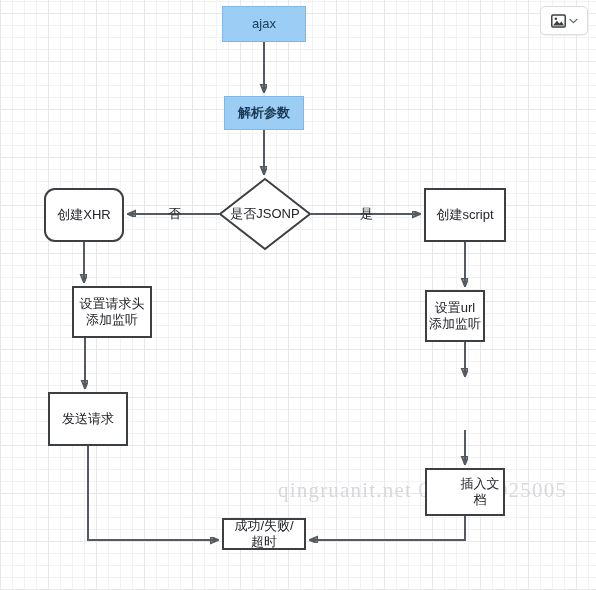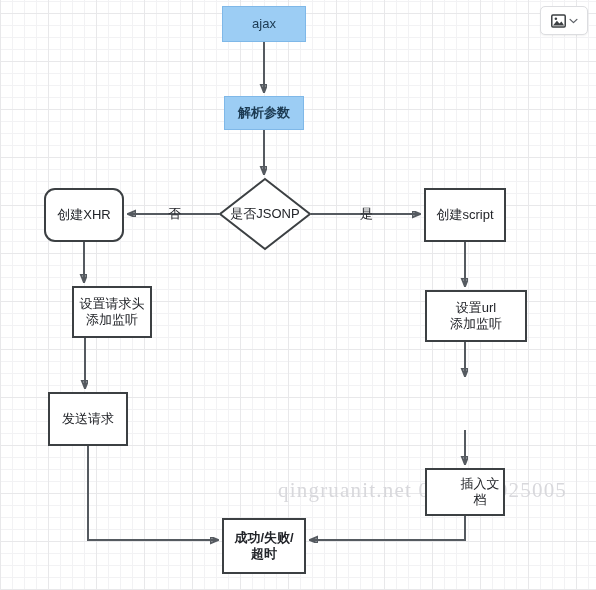--- a/index.html
+++ b/index.html
@@ -191,27 +191,27 @@
 
   <div class="node box" style="left:44px; top:188px; width:80px; height:54px;border-radius:11px;">创建XHR</div>
 
   <div class="node box" style="left:424px; top:188px; width:82px; height:54px;">创建script</div>
 
   <div class="node box" style="left:44px; top:286px; width:80px; height:52px;margin-left:28px;">设置请求头
 添加监听</div>
 
   <div class="node box" style="left:48px; top:392px; width:80px; height:54px;">发送请求</div>
 
-  <div class="node box" style="left:425px; top:290px; width:102px; height:52px;">设置url
+  <div class="node box" style="left:425px; top:290px; width:60px; height:52px;">设置url
 添加监听</div>
 
 
   <div class="node box" style="left:425px; top:468px; width:80px; height:48px;padding-left:30px;">插入文档</div>
 
-  <div class="node box" style="left:222px; top:518px; width:84px; height:56px;font-weight:bold;">成功/失败/
+  <div class="node box" style="left:222px; top:518px; width:84px; height:32px;">成功/失败/
 超时</div>
 
   <div class="edge-label" style="left:168px; top:205px;">否</div>
   <div class="edge-label" style="left:360px; top:205px;">是</div>
 
   <div id="image-tool">
     <svg class="pic-icon" viewBox="0 0 16 15">
       <rect x="0.8" y="1.2" width="14.4" height="12.6" rx="1.2" fill="none" stroke="#3c4043" stroke-width="1.6"></rect>
       <circle cx="5.2" cy="5.1" r="1.35" fill="#3c4043"></circle>
       <path d="M2.1 12.2 L6.3 7.3 L9.0 10.3 L11.2 8.1 L14.0 12.2 Z" fill="#3c4043"></path>

